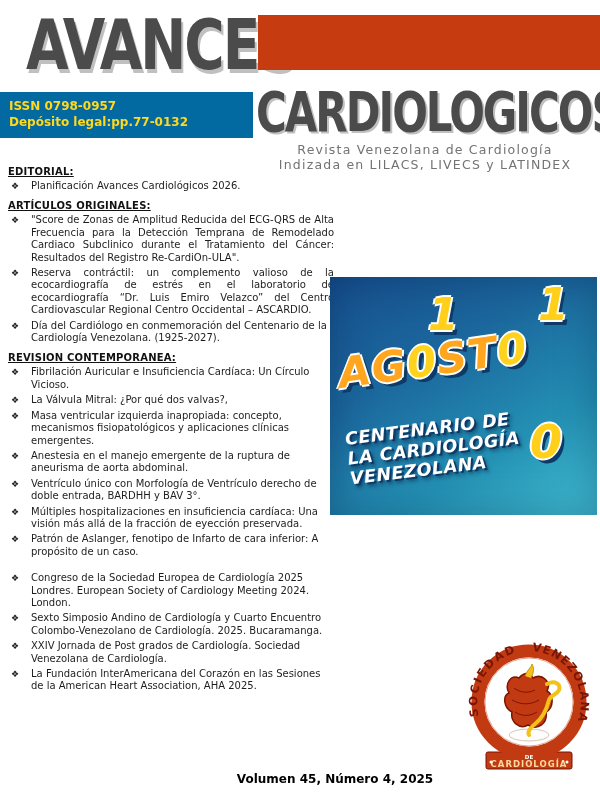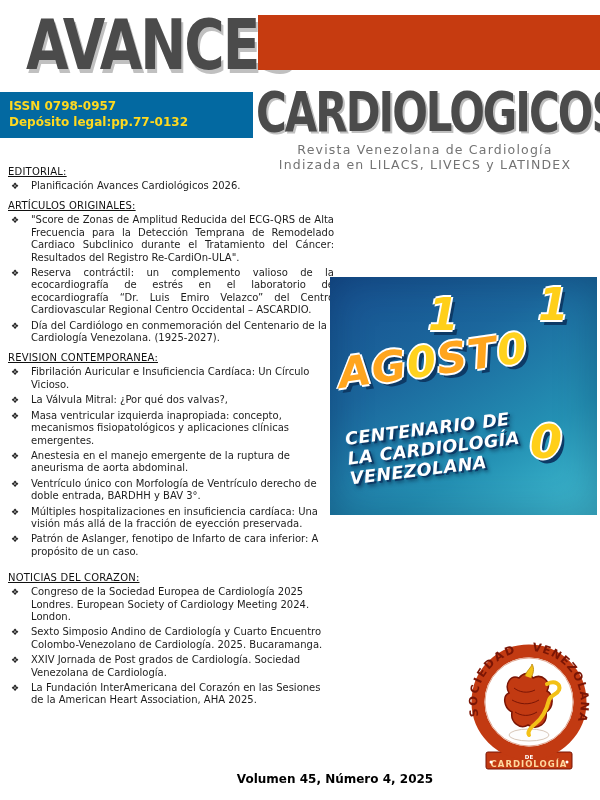--- a/index.html
+++ b/index.html
@@ -17,21 +17,21 @@
   .issn-bar div{color:#ffd91f;font-weight:bold;font-size:12px;line-height:16px;white-space:nowrap;}
   .title-cardio{left:256px;top:80px;font-size:42px;font-weight:bold;color:#4b4b4b;
     letter-spacing:-2px;transform:scale(1.0,1.3);transform-origin:top left;
     text-shadow:2px 2px 0 rgba(130,130,130,.5);white-space:nowrap;}
   .subtitle{left:250px;top:142px;width:350px;text-align:center;color:#737373;
     font-size:12.5px;line-height:15px;letter-spacing:1.2px;white-space:nowrap;}
 
   
   .toc{left:8px;top:164px;width:326px;}
   .sec{margin:0 0 0 0;}
-  .sec-h{font-size:10px;font-weight:normal;text-decoration:underline;color:#111;
+  .sec-h{font-size:10px;font-weight:bold;text-decoration:underline;color:#111;
     margin:8px 0 3px 0;letter-spacing:.2px;}
   .sec:first-child .sec-h{margin-top:2px;}
   .sec.push{margin-top:14px;}
   .item{display:flex;margin:0 0 3px 0;font-size:10px;line-height:12.4px;color:#1d1d1d;}
   .item .bullet{flex:0 0 20px;padding-left:3px;font-size:9px;color:#222;}
   .item .txt{flex:1;}
   .just .txt{text-align:justify;}
 
   
   .poster{left:330px;top:277px;width:267px;height:238px;overflow:hidden;
@@ -133,21 +133,20 @@
       <span class="bullet">❖</span>
       <span class="txt">Múltiples hospitalizaciones en insuficiencia cardíaca: Una visión más allá de la fracción de eyección preservada.</span>
     </div>
     <div class="item">
       <span class="bullet">❖</span>
       <span class="txt">Patrón de Aslanger, fenotipo de Infarto de cara inferior: A propósito de un caso.</span>
     </div>
   </div>
 
   <div class="sec push">
-    <div class="sec-h">NOTICIAS DEL CORAZON:</div>
     <div class="item">
       <span class="bullet">❖</span>
       <span class="txt">Congreso de la Sociedad Europea de Cardiología 2025 Londres. European Society of Cardiology Meeting 2024. London.</span>
     </div>
     <div class="item">
       <span class="bullet">❖</span>
       <span class="txt">Sexto Simposio Andino de Cardiología y Cuarto Encuentro Colombo-Venezolano de Cardiología. 2025. Bucaramanga.</span>
     </div>
     <div class="item">
       <span class="bullet">❖</span>

